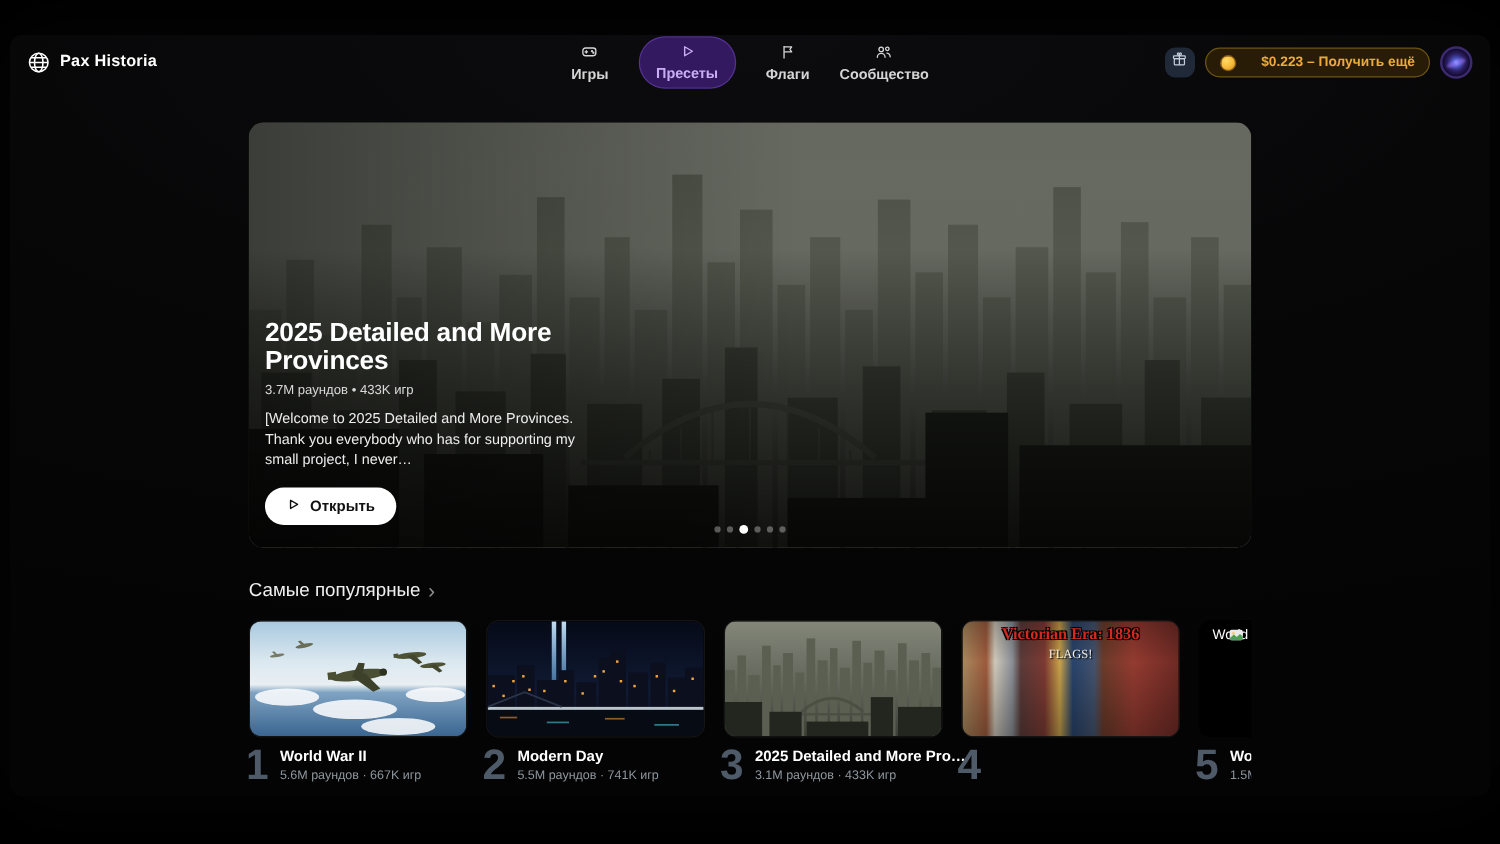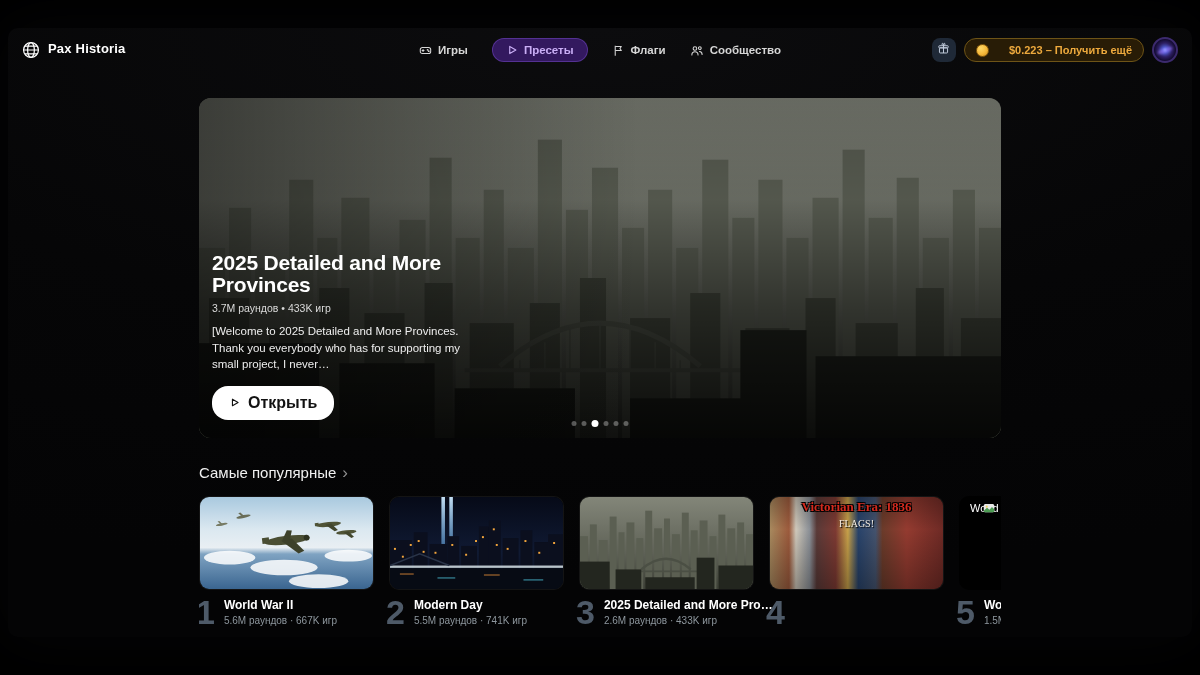--- a/index.html
+++ b/index.html
@@ -13,21 +13,21 @@
   }
   
   .header { position:relative; height:44px; display:flex; align-items:center;
             padding:0 14px; }
   .brand { display:flex; align-items:flex-start; gap:8px; cursor:pointer; }
   .brand svg { display:block; }
   .brand-name { color:#fff; font-size:13px; font-weight:800; letter-spacing:.2px; }
   .nav { position:absolute; left:50%; top:0; height:44px; transform:translateX(-50%);
          display:flex; align-items:center; gap:24px; }
   .nav-item { display:flex; align-items:center; gap:6px; color:#d6d6d6;
-              font-size:11.5px; font-weight:600; cursor:pointer; white-space:nowrap; }
+              font-size:11.5px; font-weight:600; cursor:pointer; white-space:nowrap;flex-direction:column; }
   .nav-item svg { display:block; }
   .nav-item.active { background:#33195f; color:#c9aef5;
                      border:1px solid rgba(146,94,247,.35);
                      padding:5px 13px; border-radius:999px; }
   .hdr-right { margin-left:auto; display:flex; align-items:center; gap:8px; }
   .gift-btn { width:24px; height:24px; border-radius:8px; background:#1f2937;
               display:flex; align-items:center; justify-content:center; cursor:pointer; }
   .balance { display:flex; align-items:center; gap:20px; height:24px; padding:0 11px;
              border-radius:999px; background:#281c06; border:1px solid #6e5417;
              color:#eda93d; font-size:11px; font-weight:700; cursor:pointer;
@@ -52,21 +52,21 @@
                  rgba(0,0,0,.45) 62%, rgba(0,0,0,.82) 100%); }
   .hero .shade-l { position:absolute; inset:0;
       background:linear-gradient(90deg, rgba(0,0,0,.42) 0%, rgba(0,0,0,0) 55%); }
   .hero-content { position:absolute; left:13px; bottom:18px; width:300px; }
   .hero-title { color:#fff; font-size:21px; font-weight:800; line-height:1.08;
                 letter-spacing:-.2px; max-width:240px; margin-bottom:5px; }
   .hero-stats { color:#d9d9d9; font-size:10.5px; margin-bottom:9px; }
   .hero-desc { color:#ededed; font-size:11.5px; line-height:1.45; max-width:268px;
                margin-bottom:13px; }
   .open-btn { display:inline-flex; align-items:center; gap:8px; background:#fff;
-              color:#121212; font-size:16px; font-weight:700; padding:8px 17px;
+              color:#121212; font-size:12px; font-weight:700; padding:8px 17px;
               border:none; border-radius:16px; cursor:pointer; }
   .dots { position:absolute; left:50%; bottom:11px; transform:translateX(-50%);
           display:flex; align-items:center; gap:5px; }
   .dot { width:5px; height:5px; border-radius:50%; background:rgba(255,255,255,.32);
          cursor:pointer; }
   .dot.active { width:7px; height:7px; background:#fff; }
   
   .section-head { display:flex; align-items:center; gap:6px; margin-top:26px;
                   cursor:pointer; }
   .section-title { color:#f0f0f0; font-size:15px; font-weight:500; }
@@ -449,21 +449,21 @@
               <rect x="118" y="62" width="18" height="32"></rect>
                 <rect x="140" y="70" width="35" height="24"></rect>
               <rect x="66" y="82" width="50" height="12"></rect>
             </g>
           </svg>
         </div>
         <div class="card-meta">
           <span class="rank">3</span>
           <span>
             <div class="card-title">2025 Detailed and More Pro…</div>
-            <div class="card-stats">2.6M раундов · 433K игр</div>
+            <div class="card-stats">3.1M раундов · 433K игр</div>
           </span>
         </div>
       </div>
 
       <div class="card">
         <div class="card-img">
           <div class="collage"></div>
           <div class="collage-title">Victorian Era: 1836</div>
           <div class="collage-sub">FLAGS!</div>
           <span class="flag" style="left:32px; bottom:16px; transform:rotate(-8deg);">

